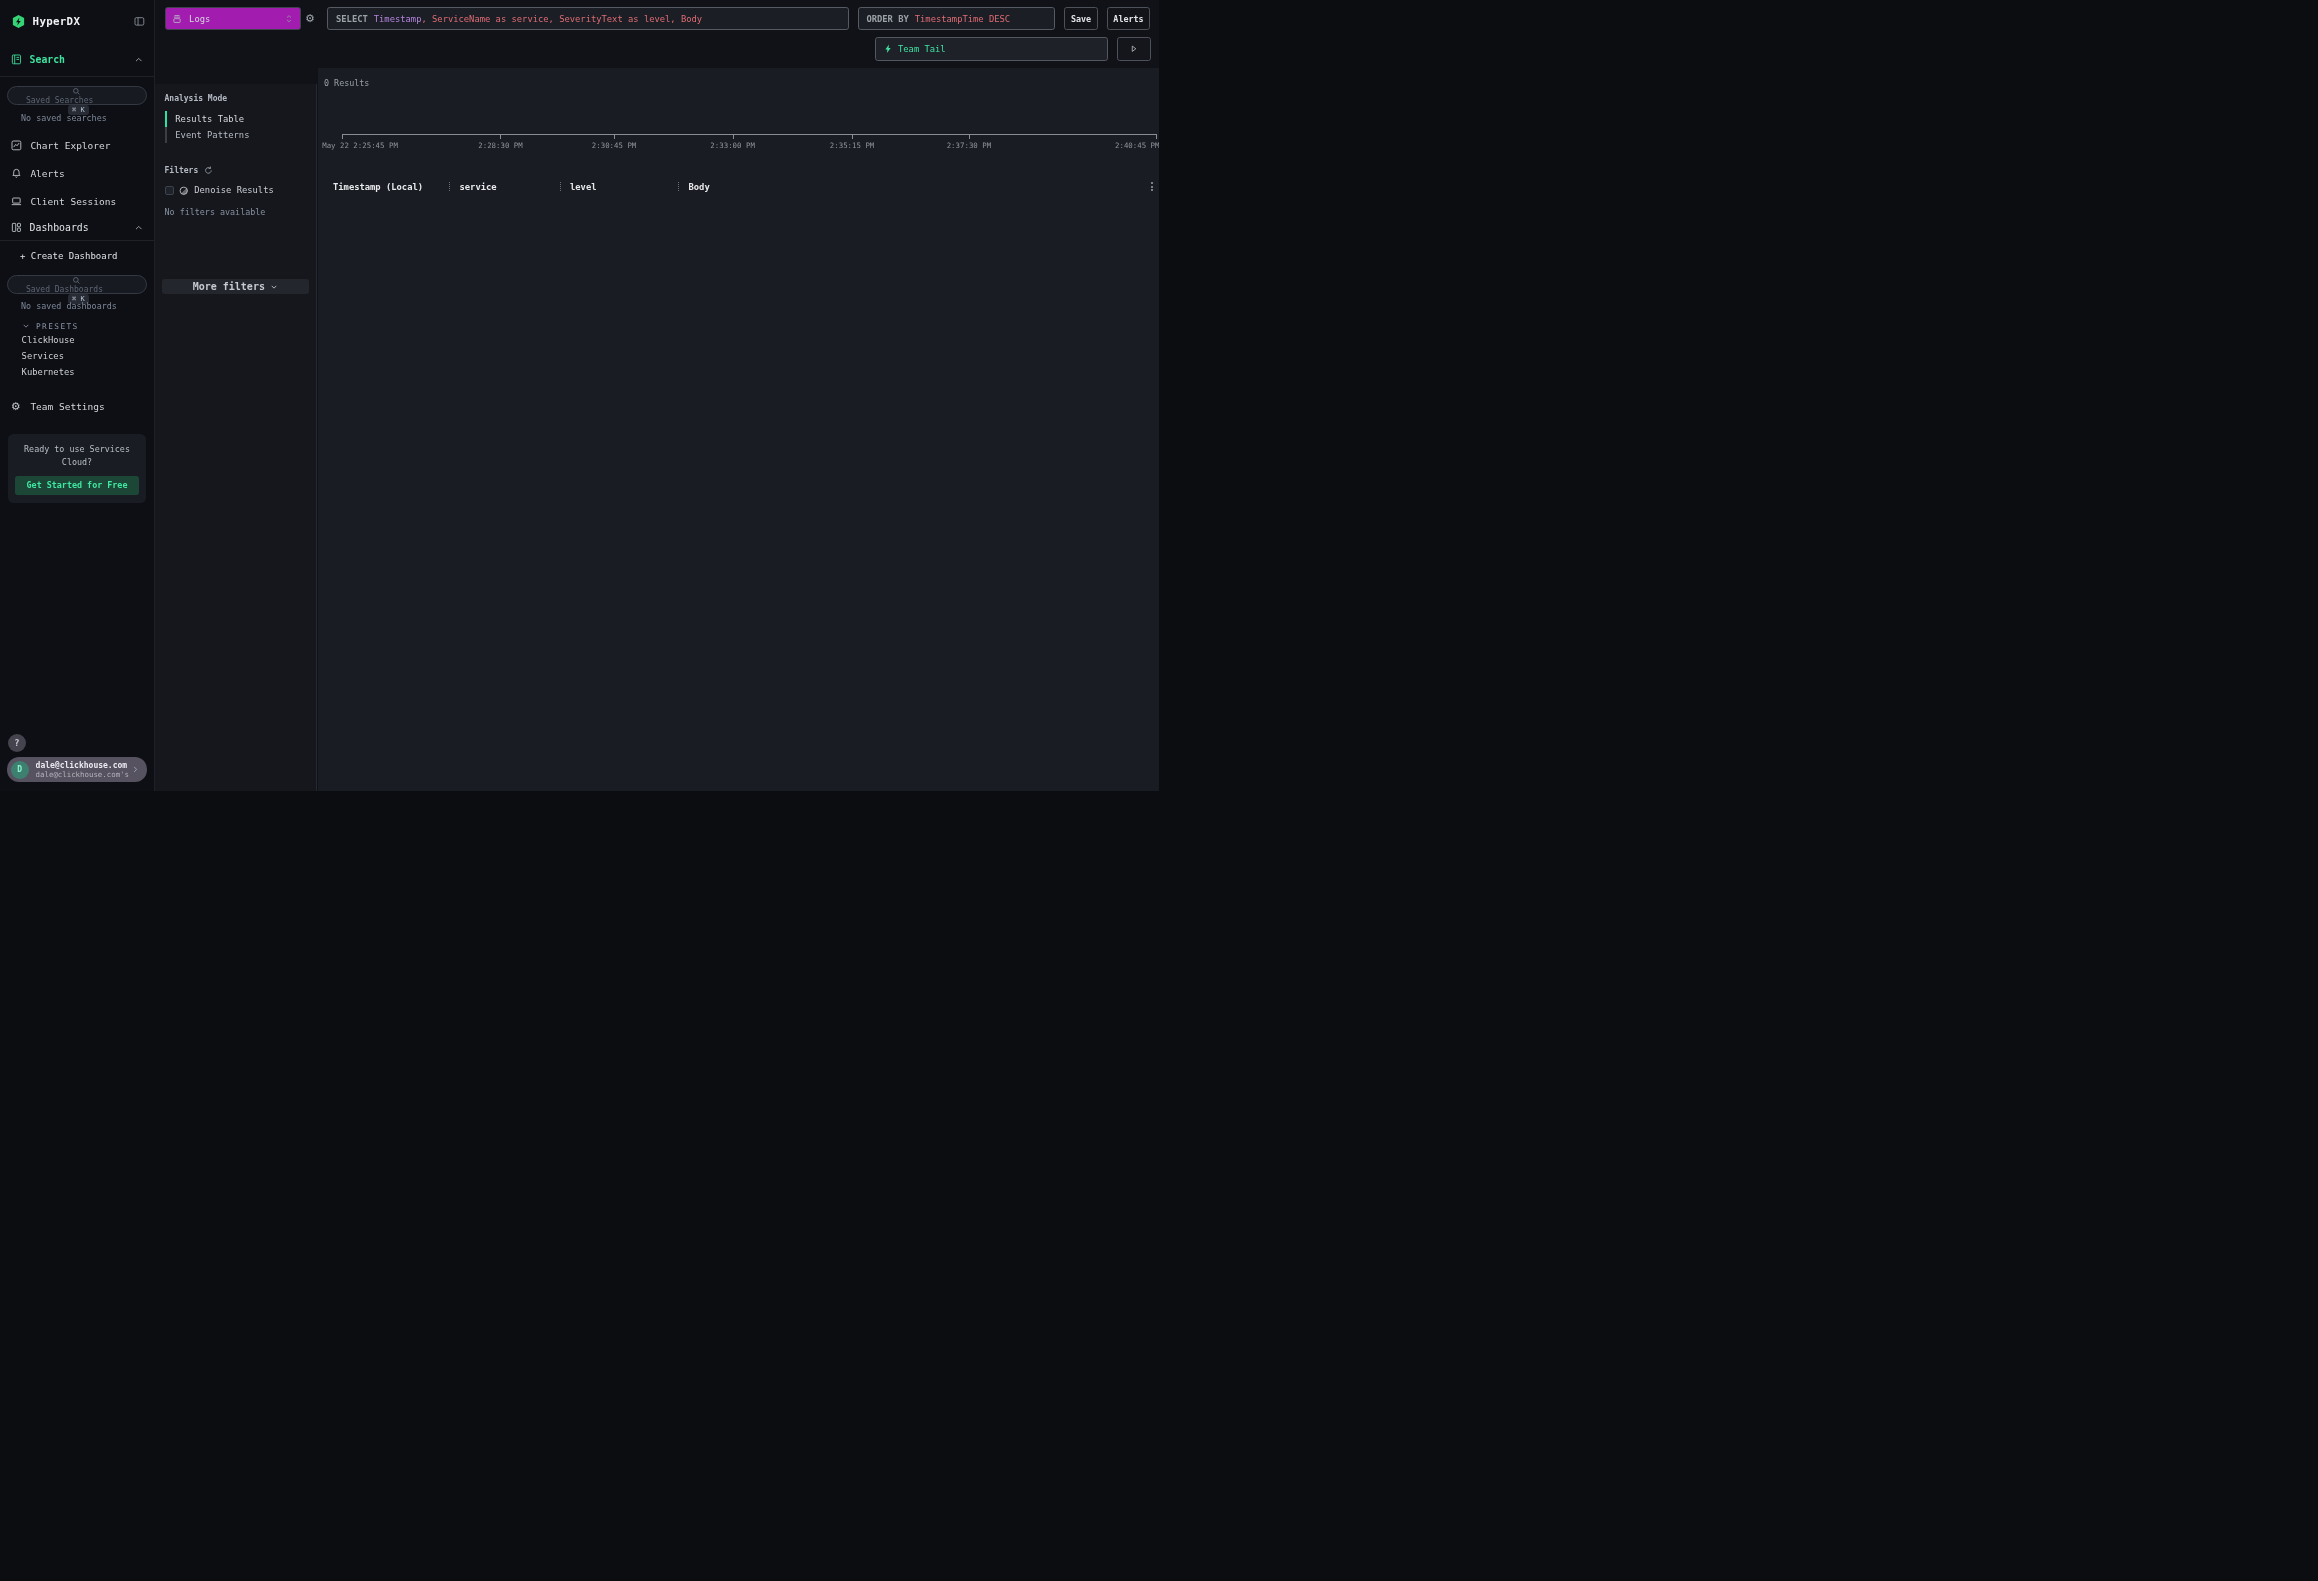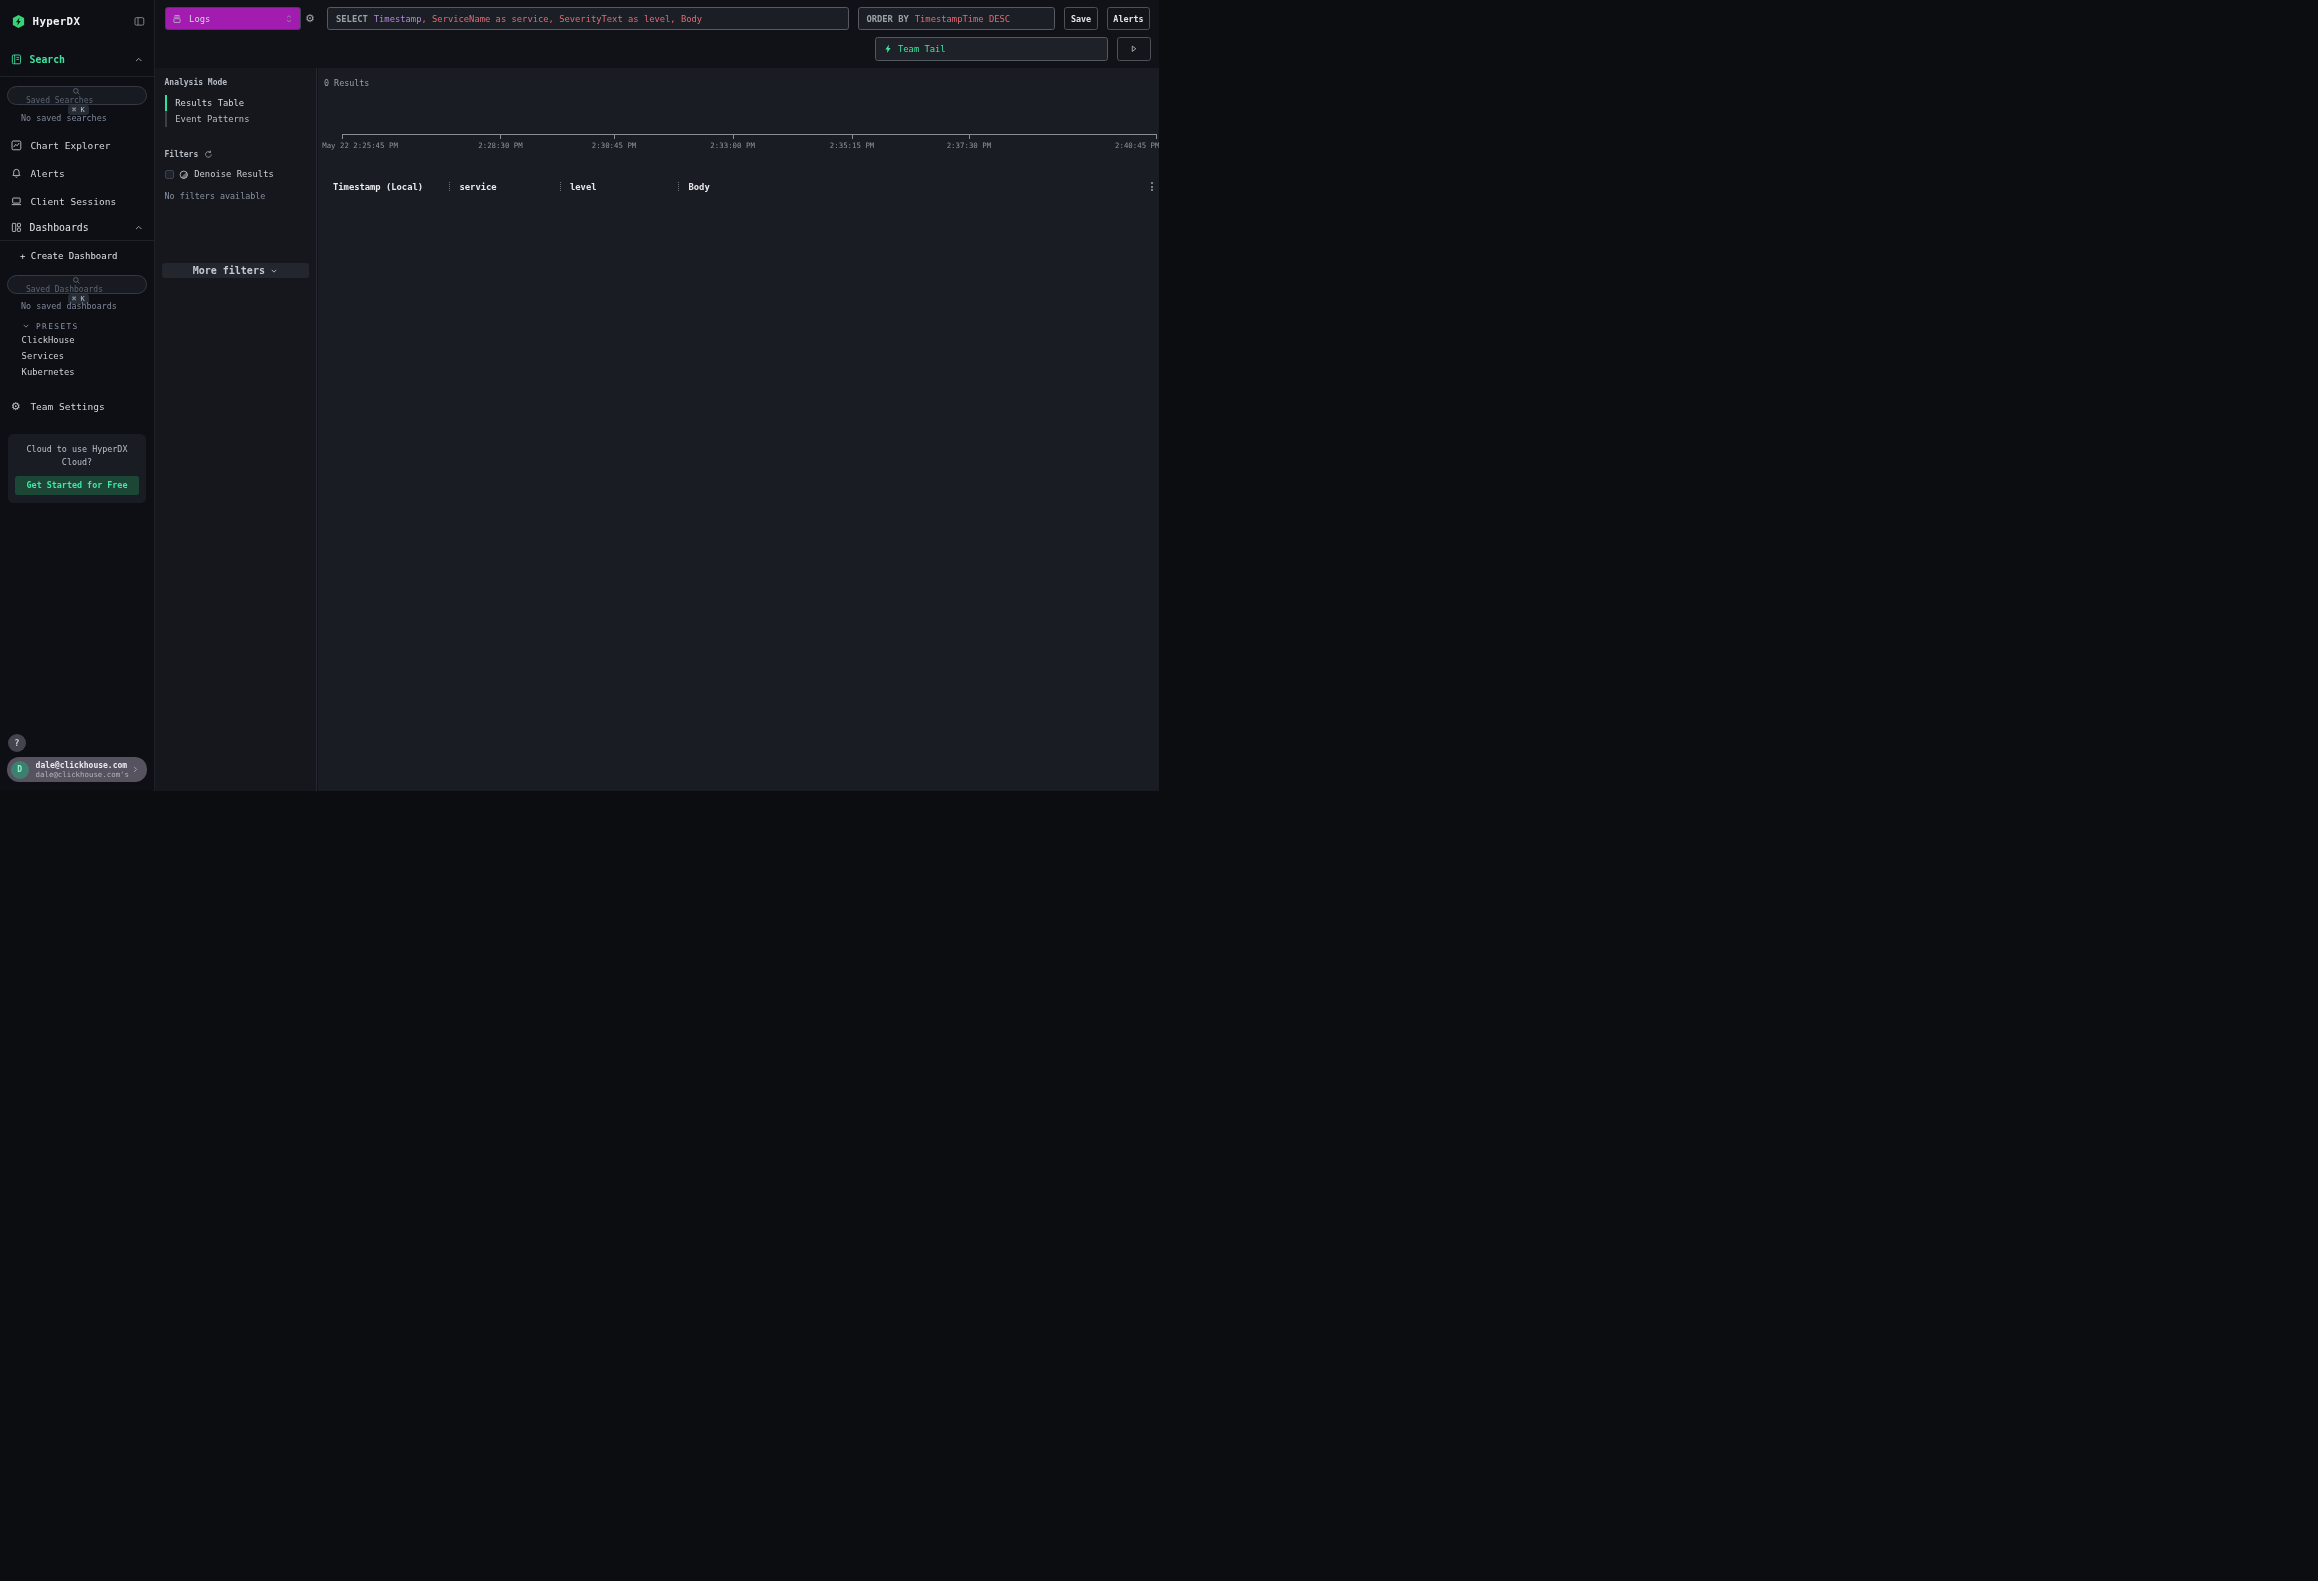--- a/index.html
+++ b/index.html
@@ -142,21 +142,21 @@
     left:720px; top:37px; width:233px; height:24px; background:#1e2127; border:0.7px solid #53575f;
     display:flex; align-items:center; padding:0 8px; gap:6px; color:#3fe3a2; font-size:8.8px; cursor:pointer;
   }
   .play-btn {
     left:962px; top:37px; width:34px; height:24px; background:#14161b; border:0.7px solid #4d515a;
     display:flex; align-items:center; justify-content:center; color:#c3c7cc; cursor:pointer;
   }
 
   
   .filter-panel {
-    position:absolute; left:155px; top:68px; bottom:0; width:162px;
+    position:absolute; left:155px; top:84px; bottom:0; width:162px;
     background:#15171d; border-right:0.7px solid #262931;
   }
   .fp-h { padding:9.5px 9.5px 0 9.5px; font-size:8px; font-weight:bold; color:#b5bac3; display:flex; align-items:center; gap:5.4px;}
   .modes { margin:8px 0 0 9.5px; }
   .mode-item { height:16px; line-height:16px; padding-left:8.8px; font-size:8.8px; color:#b8bcc4; border-left:2px solid #3a3e46; cursor:pointer; }
   .mode-item.active { color:#d6d9dd; border-left-color:#2ae3a1; }
   .filters-h { margin-top:13.5px; }
   .refresh-icon { color:#9aa1ab; cursor:pointer; }
   .denoise-row { display:flex; align-items:center; gap:5.4px; margin:10.8px 0 0 9.5px; cursor:pointer; }
   .checkbox { width:9.5px; height:9.5px; border-radius:2px; background:#1e222a; border:0.7px solid #3d424c; }
@@ -314,21 +314,21 @@
     <div class="preset-item">Services</div>
     <div class="preset-item">Kubernetes</div>
 
     <div class="nav-item team-settings">
       <span class="nav-icon gear-glyph">⚙</span>
       <span>Team Settings</span>
     </div>
 
     <div class="promo">
       <div class="promo-text">
-        <div>Cloud to use HyperDX</div>
+        <div>Ready to use Services</div>
         <div>Cloud?</div>
       </div>
       <button class="promo-btn">Get Started for Free</button>
     </div>
 
     <div class="help-circle">?</div>
 
     <div class="user-card">
       <div class="avatar">D</div>
       <div class="user-lines">

